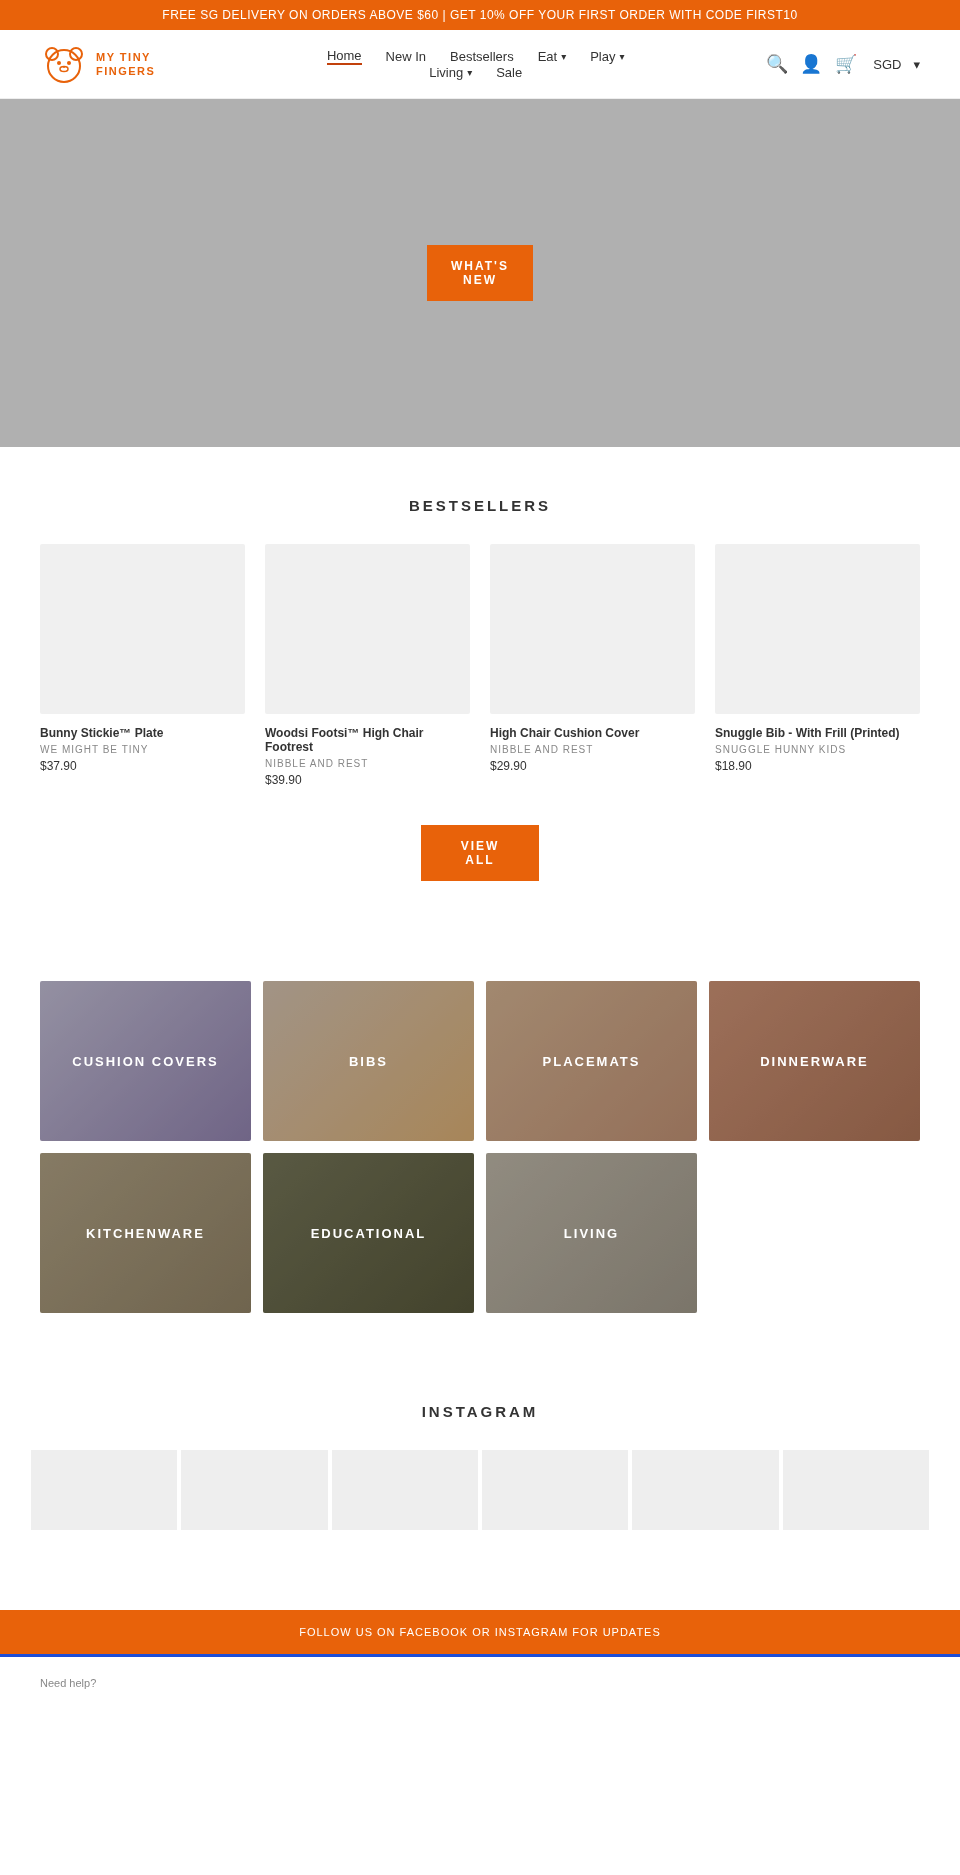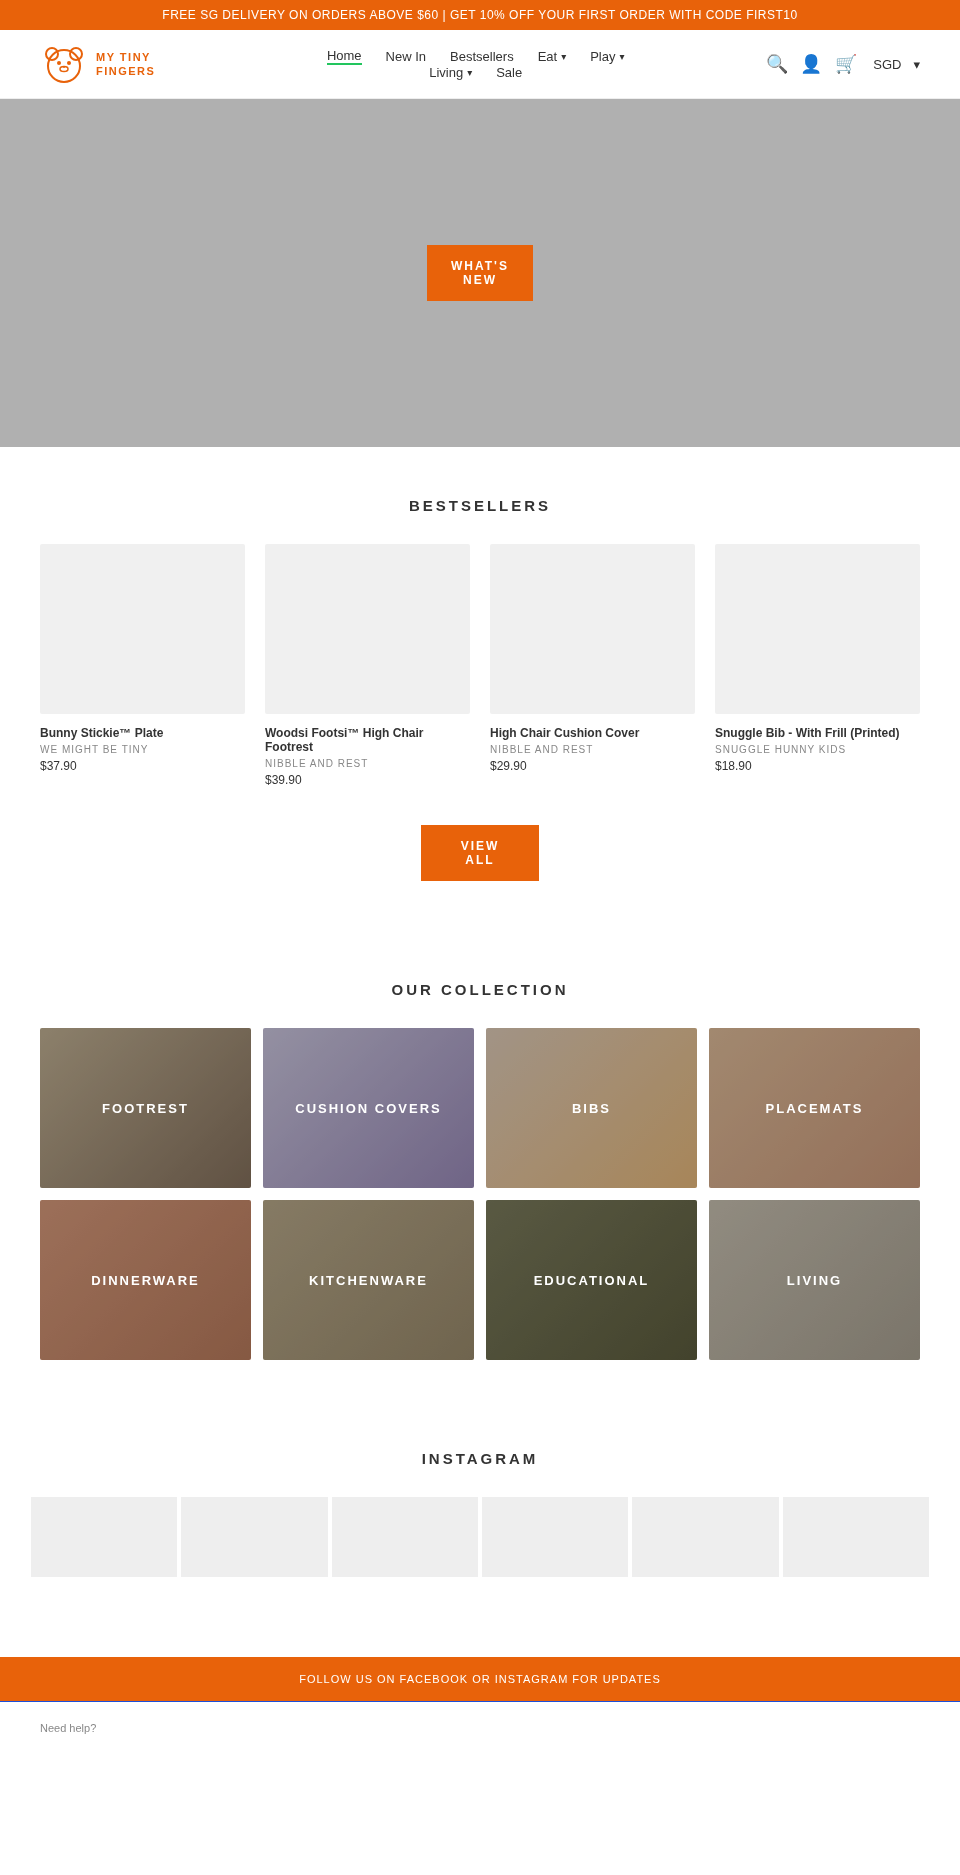--- a/index.html
+++ b/index.html
@@ -57,21 +57,21 @@
     .nav-item {
       font-size: 13px;
       color: #333;
       text-decoration: none;
       cursor: pointer;
       display: flex;
       align-items: center;
       gap: 4px;
     }
     .nav-item.active {
-      border-bottom: 2px solid #22c55e;
+      border-bottom: 2px solid #c2410c;
     }
     .nav-item .chevron {
       font-size: 10px;
     }
     .header-right {
       display: flex;
       align-items: center;
       gap: 16px;
     }
     .header-icons {
@@ -242,21 +242,21 @@
       font-size: 11px;
       letter-spacing: 1px;
       margin-top: 40px;
     }
 
     
     .footer-bottom {
       padding: 20px 40px;
       font-size: 11px;
       color: #888;
-      border-top: 1px solid #1d4ed8;
+      border-top: 3px solid #1d4ed8;
     }
 
     
     .spacer { height: 20px; }
   </style>
 </head>
 <body>
 
 <div class="announcement-bar">
   <span>FREE SG DELIVERY ON ORDERS ABOVE $60 | GET 10% OFF YOUR FIRST ORDER WITH CODE FIRST10</span>
@@ -362,28 +362,22 @@
     </div>
 
   </div>
   <button class="view-all-btn">
     <span style="white-space: pre-line;">VIEW
 ALL</span>
   </button>
 </section>
 
 <section class="section">
-  <h2 class="section-title">OUR COLLECTION</h2>
   <div class="collection-grid">
 
-    <div class="collection-item col-footrest">
-      <div class="collection-overlay">
-        <span class="collection-label">FOOTREST</span>
-      </div>
-    </div>
 
     <div class="collection-item col-cushion">
       <div class="collection-overlay">
         <span class="collection-label">CUSHION COVERS</span>
       </div>
     </div>
 
     <div class="collection-item col-bibs">
       <div class="collection-overlay">
         <span class="collection-label">BIBS</span>

